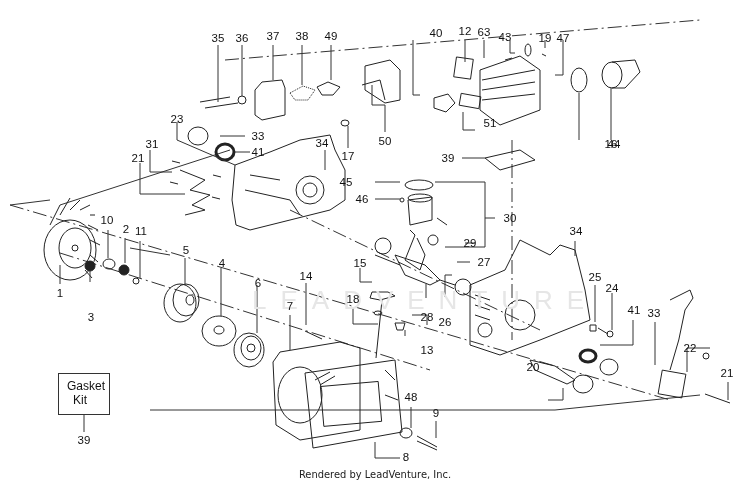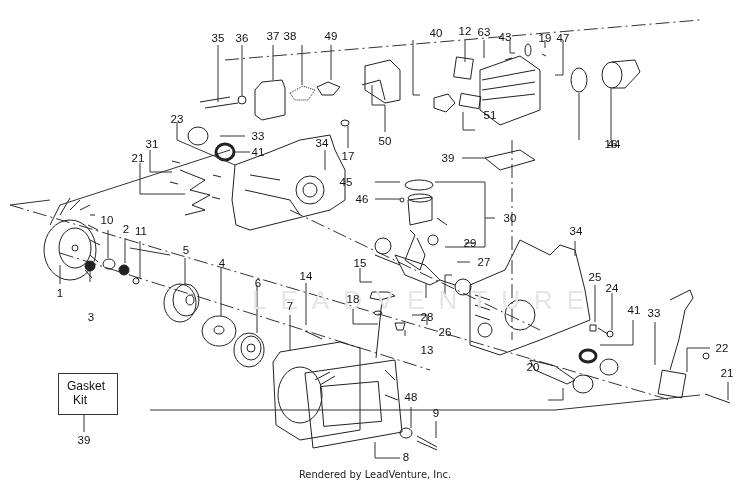--- a/index.html
+++ b/index.html
@@ -3,21 +3,21 @@
 <meta charset="utf-8">
 <style>
   html, body { margin:0; padding:0; background:#ffffff; }
   body { width:750px; height:484px; position:relative; overflow:hidden; font-family:"Liberation Sans", sans-serif; color:#111; }
   #diagram { position:absolute; left:0; top:0; width:750px; height:484px; }
   .warning { position:absolute; left:22px; top:25px; width:150px; font-weight:bold; font-size:11.4px; line-height:13.2px; color:#111; }
   .warning .title { display:flex; align-items:center; font-size:14px; line-height:16px; margin-bottom:0px; }
   .warning .title svg { margin-right:5px; }
   .warning .body { text-align:justify; text-align-last:left; }
   .callout { position:absolute; font-size:11.5px; color:#111; transform:translate(-50%,-50%); white-space:nowrap; }
-  .kit-box { position:absolute; left:58px; top:373px; width:60px; height:42px; border:1px solid #333; font-size:12px; line-height:14px; box-sizing:border-box; padding:5px 0 0 8px; }
+  .kit-box { position:absolute; left:58px; top:373px; width:52px; height:42px; border:1px solid #333; font-size:12px; line-height:14px; box-sizing:border-box; padding:5px 0 0 8px; }
   .kit-box span { display:block; }
   .footer { position:absolute; left:0; width:750px; top:468px; text-align:center; font-family:"DejaVu Sans", sans-serif; font-size:11px; color:#222; transform:scaleX(0.9); }
   .watermark { position:absolute; left:240px; top:285px; font-size:26px; letter-spacing:14px; color:#e6e6e6; font-family:"Liberation Sans", sans-serif;margin-left:12px; }
   svg line, svg path, svg polyline, svg rect, svg ellipse, svg circle, svg polygon { vector-effect:non-scaling-stroke; }
 </style>
 </head>
 <body>
 
 <svg id="diagram" viewBox="0 0 750 484" xmlns="http://www.w3.org/2000/svg" fill="none" stroke="#222" stroke-width="1">
 
@@ -269,30 +269,30 @@
 
 <div class="kit-box">
   <span>Gasket</span>
   <span style="padding-left:6px">Kit</span>
 </div>
 <div class="callout" style="left:84px;top:440px">39</div>
 
 <div class="callout" style="left:218px;top:38px">35</div>
 <div class="callout" style="left:242px;top:38px">36</div>
 <div class="callout" style="left:273px;top:36px">37</div>
-<div class="callout" style="left:290px;top:36px">38</div>
+<div class="callout" style="left:302px;top:36px">38</div>
 <div class="callout" style="left:331px;top:36px">49</div>
 <div class="callout" style="left:436px;top:33px">40</div>
 <div class="callout" style="left:465px;top:31px">12</div>
 <div class="callout" style="left:484px;top:32px">63</div>
 <div class="callout" style="left:505px;top:37px">43</div>
 <div class="callout" style="left:545px;top:38px">19</div>
 <div class="callout" style="left:563px;top:38px">47</div>
 <div class="callout" style="left:385px;top:141px">50</div>
-<div class="callout" style="left:490px;top:115px">51</div>
+<div class="callout" style="left:490px;top:123px">51</div>
 <div class="callout" style="left:348px;top:156px">17</div>
 <div class="callout" style="left:614px;top:144px">44</div>
 <div class="callout" style="left:611px;top:144px">16</div>
 <div class="callout" style="left:177px;top:119px">23</div>
 <div class="callout" style="left:258px;top:136px">33</div>
 <div class="callout" style="left:258px;top:152px">41</div>
 <div class="callout" style="left:322px;top:143px">34</div>
 <div class="callout" style="left:152px;top:144px">31</div>
 <div class="callout" style="left:138px;top:158px">21</div>
 <div class="callout" style="left:448px;top:158px">39</div>
@@ -308,26 +308,26 @@
 <div class="callout" style="left:91px;top:317px">3</div>
 <div class="callout" style="left:186px;top:250px">5</div>
 <div class="callout" style="left:222px;top:263px">4</div>
 <div class="callout" style="left:258px;top:283px">6</div>
 <div class="callout" style="left:290px;top:306px">7</div>
 <div class="callout" style="left:306px;top:276px">14</div>
 <div class="callout" style="left:360px;top:263px">15</div>
 <div class="callout" style="left:353px;top:299px">18</div>
 <div class="callout" style="left:427px;top:317px">28</div>
 <div class="callout" style="left:427px;top:350px">13</div>
-<div class="callout" style="left:445px;top:332px">26</div>
+<div class="callout" style="left:445px;top:322px">26</div>
 <div class="callout" style="left:576px;top:231px">34</div>
 <div class="callout" style="left:595px;top:277px">25</div>
 <div class="callout" style="left:612px;top:288px">24</div>
 <div class="callout" style="left:634px;top:310px">41</div>
 <div class="callout" style="left:654px;top:313px">33</div>
-<div class="callout" style="left:722px;top:348px">22</div>
+<div class="callout" style="left:690px;top:348px">22</div>
 <div class="callout" style="left:727px;top:373px">21</div>
 <div class="callout" style="left:533px;top:367px">20</div>
 <div class="callout" style="left:411px;top:397px">48</div>
 <div class="callout" style="left:436px;top:413px">9</div>
 <div class="callout" style="left:406px;top:457px">8</div>
 
 <div class="footer">Rendered by LeadVenture, Inc.</div>
 
 </body></html>

